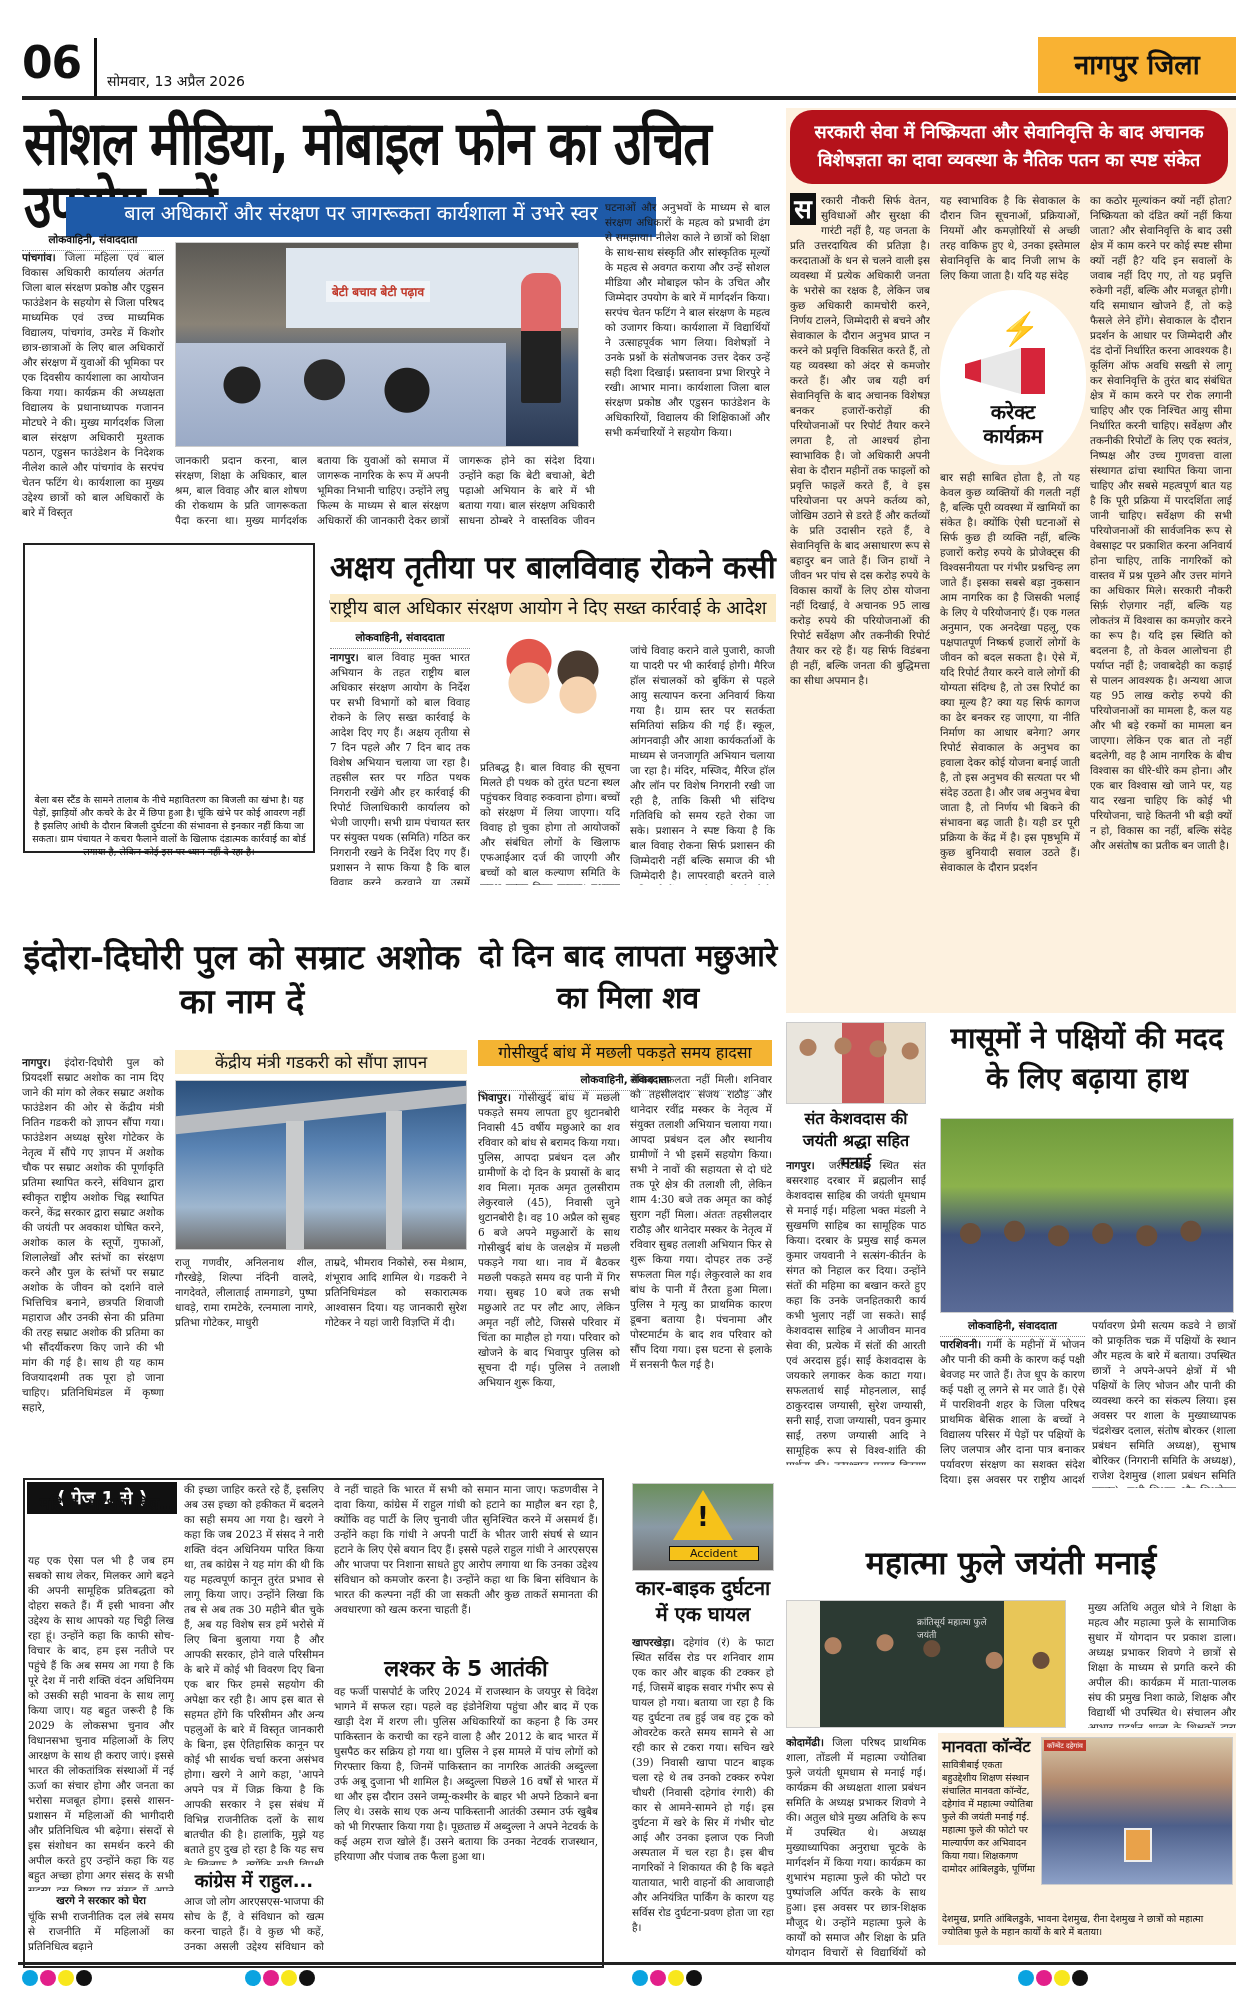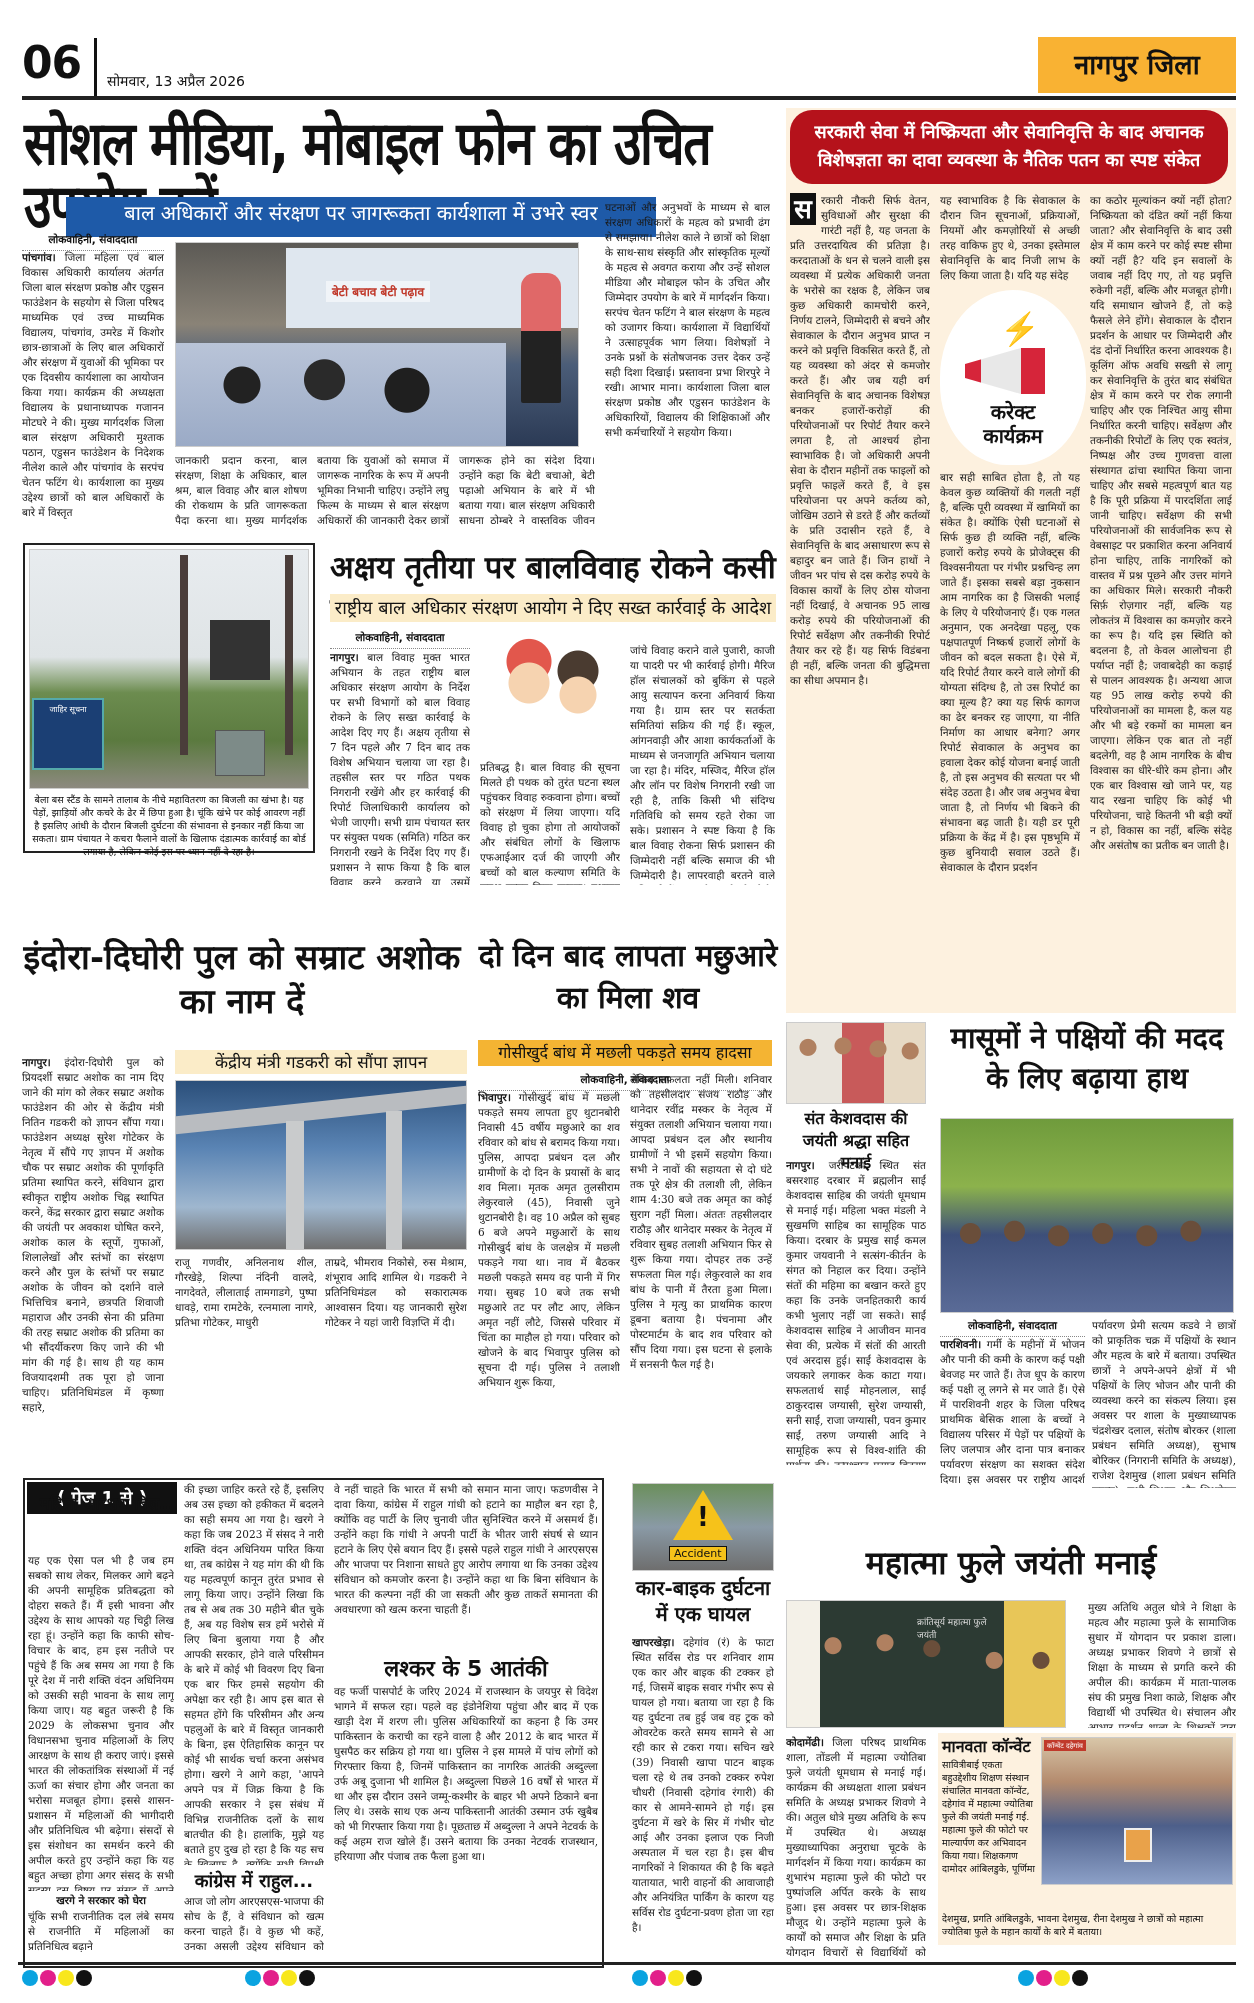--- a/index.html
+++ b/index.html
@@ -63,34 +63,25 @@
   <div class="abs" style="left:25px;top:58px;width:80px;height:46px;background:linear-gradient(90deg,#d6253a 0 20%,#e8e8e8 20% 70%,#d6253a 70%);clip-path:polygon(0 35%,70% 0,100% 0,100% 100%,70% 100%,0 65%);"></div>
   <div class="abs head" style="left:0;top:110px;width:146px;text-align:center;font-size:20px;line-height:24px;">
     <div>करेक्ट</div>
     <div>कार्यक्रम</div>
   </div>
 </div>
 <div class="abs txt" style="left:940px;top:470px;width:140px;height:538px;">बार सही साबित होता है, तो यह केवल कुछ व्यक्तियों की गलती नहीं है, बल्कि पूरी व्यवस्था में खामियों का संकेत है। क्योंकि ऐसी घटनाओं से सिर्फ कुछ ही व्यक्ति नहीं, बल्कि हजारों करोड़ रुपये के प्रोजेक्ट्स की विश्वसनीयता पर गंभीर प्रश्नचिन्ह लग जाते हैं। इसका सबसे बड़ा नुकसान आम नागरिक का है जिसकी भलाई के लिए ये परियोजनाएं हैं। एक गलत अनुमान, एक अनदेखा पहलू, एक पक्षपातपूर्ण निष्कर्ष हजारों लोगों के जीवन को बदल सकता है। ऐसे में, यदि रिपोर्ट तैयार करने वाले लोगों की योग्यता संदिग्ध है, तो उस रिपोर्ट का क्या मूल्य है? क्या यह सिर्फ कागज का ढेर बनकर रह जाएगा, या नीति निर्माण का आधार बनेगा? अगर रिपोर्ट सेवाकाल के अनुभव का हवाला देकर कोई योजना बनाई जाती है, तो इस अनुभव की सत्यता पर भी संदेह उठता है। और जब अनुभव बेचा जाता है, तो निर्णय भी बिकने की संभावना बढ़ जाती है। यही डर पूरी प्रक्रिया के केंद्र में है। इस पृष्ठभूमि में कुछ बुनियादी सवाल उठते हैं। सेवाकाल के दौरान प्रदर्शन</div>
 <div class="abs txt" style="left:1090px;top:193px;width:142px;height:815px;">का कठोर मूल्यांकन क्यों नहीं होता? निष्क्रियता को दंडित क्यों नहीं किया जाता? और सेवानिवृत्ति के बाद उसी क्षेत्र में काम करने पर कोई स्पष्ट सीमा क्यों नहीं है? यदि इन सवालों के जवाब नहीं दिए गए, तो यह प्रवृत्ति रुकेगी नहीं, बल्कि और मजबूत होगी। यदि समाधान खोजने हैं, तो कड़े फैसले लेने होंगे। सेवाकाल के दौरान प्रदर्शन के आधार पर जिम्मेदारी और दंड दोनों निर्धारित करना आवश्यक है। कूलिंग ऑफ अवधि सख्ती से लागू कर सेवानिवृत्ति के तुरंत बाद संबंधित क्षेत्र में काम करने पर रोक लगानी चाहिए और एक निश्चित आयु सीमा निर्धारित करनी चाहिए। सर्वेक्षण और तकनीकी रिपोर्टों के लिए एक स्वतंत्र, निष्पक्ष और उच्च गुणवत्ता वाला संस्थागत ढांचा स्थापित किया जाना चाहिए और सबसे महत्वपूर्ण बात यह है कि पूरी प्रक्रिया में पारदर्शिता लाई जानी चाहिए। सर्वेक्षण की सभी परियोजनाओं की सार्वजनिक रूप से वेबसाइट पर प्रकाशित करना अनिवार्य होना चाहिए, ताकि नागरिकों को वास्तव में प्रश्न पूछने और उत्तर मांगने का अधिकार मिले। सरकारी नौकरी सिर्फ़ रोज़गार नहीं, बल्कि यह लोकतंत्र में विश्वास का कमज़ोर करने का रूप है। यदि इस स्थिति को बदलना है, तो केवल आलोचना ही पर्याप्त नहीं है; जवाबदेही का कड़ाई से पालन आवश्यक है। अन्यथा आज यह 95 लाख करोड़ रुपये की परियोजनाओं का मामला है, कल यह और भी बड़े रकमों का मामला बन जाएगा। लेकिन एक बात तो नहीं बदलेगी, वह है आम नागरिक के बीच विश्वास का धीरे-धीरे कम होना। और एक बार विश्वास खो जाने पर, यह याद रखना चाहिए कि कोई भी परियोजना, चाहे कितनी भी बड़ी क्यों न हो, विकास का नहीं, बल्कि संदेह और असंतोष का प्रतीक बन जाती है।</div>
 
 <div class="abs" style="left:23px;top:543px;width:292px;height:310px;border:2px solid #222;background:#fff;">
-  <div class="abs photo" style="left:4px;top:4px;width:280px;height:240px;background:linear-gradient(180deg,#e8ecef 0%,#dfe4e6 45%,#6c8c4f 60%,#5b7a3f 80%,#8d8a80 100%);">
-    <div class="abs" style="left:150px;top:5px;width:8px;height:200px;background:#4a3d3a;"></div>
-    <div class="abs" style="left:180px;top:70px;width:60px;height:60px;background:#333;"></div>
-    <div class="abs" style="left:255px;top:5px;width:8px;height:200px;background:#4a3d3a;"></div>
-    <div class="abs" style="left:2px;top:148px;width:72px;height:72px;background:#1b3f74;border:2px solid #5aa;">
-      <div class="sans" style="color:#fff;font-size:8px;text-align:center;padding-top:3px;">जाहिर सूचना</div>
-    </div>
-    <div class="abs" style="left:185px;top:180px;width:50px;height:46px;background:#7d8b88;border:1px solid #555;"></div>
-  </div>
   <div class="abs sans" style="left:4px;top:248px;width:280px;font-size:9.5px;line-height:13px;text-align:center;">बेला बस स्टैंड के सामने तालाब के नीचे महावितरण का बिजली का खंभा है। यह पेड़ों, झाड़ियों और कचरे के ढेर में छिपा हुआ है। चूंकि खंभे पर कोई आवरण नहीं है इसलिए आंधी के दौरान बिजली दुर्घटना की संभावना से इनकार नहीं किया जा सकता। ग्राम पंचायत ने कचरा फैलाने वालों के खिलाफ दंडात्मक कार्रवाई का बोर्ड लगाया है, लेकिन कोई इस पर ध्यान नहीं दे रहा है।</div>
 </div>
 
 <div class="abs sans" style="left:330px;top:545px;width:450px;font-size:31px;font-weight:bold;">अक्षय तृतीया पर बालविवाह रोकने कसी कमर</div>
-<div class="abs sans" style="left:330px;top:594px;width:446px;height:28px;background:#fbecc8;font-size:18px;line-height:28px;text-align:center;">राष्ट्रीय बाल अधिकार संरक्षण आयोग ने दिए सख्त कार्रवाई के आदेश</div>
+<div class="abs sans" style="left:330px;top:594px;width:446px;height:28px;background:#fbecc8;font-size:18px;line-height:28px;text-align:left;">राष्ट्रीय बाल अधिकार संरक्षण आयोग ने दिए सख्त कार्रवाई के आदेश</div>
 <div class="abs byline" style="left:330px;top:630px;width:140px;">लोकवाहिनी, संवाददाता</div>
 <div class="abs txt" style="left:330px;top:650px;width:140px;height:235px;">
   <span class="lead">नागपुर।</span>
   <span>बाल विवाह मुक्त भारत अभियान के तहत राष्ट्रीय बाल अधिकार संरक्षण आयोग के निर्देश पर सभी विभागों को बाल विवाह रोकने के लिए सख्त कार्रवाई के आदेश दिए गए हैं। अक्षय तृतीया से 7 दिन पहले और 7 दिन बाद तक विशेष अभियान चलाया जा रहा है। तहसील स्तर पर गठित पथक निगरानी रखेंगे और हर कार्रवाई की रिपोर्ट जिलाधिकारी कार्यालय को भेजी जाएगी। सभी ग्राम पंचायत स्तर पर संयुक्त पथक (समिति) गठित कर निगरानी रखने के निर्देश दिए गए हैं। प्रशासन ने साफ किया है कि बाल विवाह करने, करवाने या उसमें शामिल होने वाले व्यक्ति को सजा दिलाने के लिए वह</span>
 </div>
 <div class="abs" style="left:480px;top:635px;width:140px;height:120px;background:radial-gradient(circle at 35% 40%,#f6d3b0 20px,transparent 21px),radial-gradient(circle at 35% 22%,#e2574c 22px,transparent 23px),radial-gradient(circle at 70% 50%,#f6d3b0 18px,transparent 19px),radial-gradient(circle at 70% 30%,#4a3b30 20px,transparent 21px),#fff;"></div>
 <div class="abs txt" style="left:480px;top:760px;width:140px;height:125px;">प्रतिबद्ध है। बाल विवाह की सूचना मिलते ही पथक को तुरंत घटना स्थल पहुंचकर विवाह रुकवाना होगा। बच्चों को संरक्षण में लिया जाएगा। यदि विवाह हो चुका होगा तो आयोजकों और संबंधित लोगों के खिलाफ एफआईआर दर्ज की जाएगी और बच्चों को बाल कल्याण समिति के समक्ष प्रस्तुत किया जाएगा। प्रशासन ने निर्देश दिए हैं कि बिना आयु प्रमाण</div>
 <div class="abs txt" style="left:630px;top:643px;width:145px;height:242px;">जांचे विवाह कराने वाले पुजारी, काजी या पादरी पर भी कार्रवाई होगी। मैरिज हॉल संचालकों को बुकिंग से पहले आयु सत्यापन करना अनिवार्य किया गया है। ग्राम स्तर पर सतर्कता समितियां सक्रिय की गई हैं। स्कूल, आंगनवाड़ी और आशा कार्यकर्ताओं के माध्यम से जनजागृति अभियान चलाया जा रहा है। मंदिर, मस्जिद, मैरिज हॉल और लॉन पर विशेष निगरानी रखी जा रही है, ताकि किसी भी संदिग्ध गतिविधि को समय रहते रोका जा सके। प्रशासन ने स्पष्ट किया है कि बाल विवाह रोकना सिर्फ प्रशासन की जिम्मेदारी नहीं बल्कि समाज की भी जिम्मेदारी है। लापरवाही बरतने वाले अधिकारियों पर भी कार्रवाई होगी। नागरिकों से अपील है कि ऐसी किसी भी जानकारी पर तुरंत 1098 या पुलिस को सूचना दें।</div>
 
 <div class="abs sans" style="left:22px;top:935px;width:440px;font-size:34px;font-weight:bold;line-height:44px;text-align:center;">इंदोरा-दिघोरी पुल को सम्राट अशोक का नाम दें</div>
@@ -148,21 +139,21 @@
 <div class="abs sans" style="left:184px;top:1868px;width:140px;font-size:18px;font-weight:bold;text-align:center;">कांग्रेस में राहुल...</div>
 <div class="abs txt" style="left:184px;top:1894px;width:140px;height:60px;">आज जो लोग आरएसएस-भाजपा की सोच के हैं, वे संविधान को खत्म करना चाहते हैं। वे कुछ भी कहें, उनका असली उद्देश्य संविधान को मिटाना है क्योंकि</div>
 
 <div class="abs txt" style="left:334px;top:1482px;width:264px;height:160px;">वे नहीं चाहते कि भारत में सभी को समान माना जाए। फडणवीस ने दावा किया, कांग्रेस में राहुल गांधी को हटाने का माहौल बन रहा है, क्योंकि वह पार्टी के लिए चुनावी जीत सुनिश्चित करने में असमर्थ हैं। उन्होंने कहा कि गांधी ने अपनी पार्टी के भीतर जारी संघर्ष से ध्यान हटाने के लिए ऐसे बयान दिए हैं। इससे पहले राहुल गांधी ने आरएसएस और भाजपा पर निशाना साधते हुए आरोप लगाया था कि उनका उद्देश्य संविधान को कमजोर करना है। उन्होंने कहा था कि बिना संविधान के भारत की कल्पना नहीं की जा सकती और कुछ ताकतें समानता की अवधारणा को खत्म करना चाहती हैं।</div>
 <div class="abs sans" style="left:334px;top:1652px;width:264px;font-size:22px;font-weight:bold;text-align:center;">लश्कर के 5 आतंकी</div>
 <div class="abs txt" style="left:334px;top:1684px;width:264px;height:270px;">वह फर्जी पासपोर्ट के जरिए 2024 में राजस्थान के जयपुर से विदेश भागने में सफल रहा। पहले वह इंडोनेशिया पहुंचा और बाद में एक खाड़ी देश में शरण ली। पुलिस अधिकारियों का कहना है कि उमर पाकिस्तान के कराची का रहने वाला है और 2012 के बाद भारत में घुसपैठ कर सक्रिय हो गया था। पुलिस ने इस मामले में पांच लोगों को गिरफ्तार किया है, जिनमें पाकिस्तान का नागरिक आतंकी अब्दुल्ला उर्फ अबू दुजाना भी शामिल है। अब्दुल्ला पिछले 16 वर्षों से भारत में था और इस दौरान उसने जम्मू-कश्मीर के बाहर भी अपने ठिकाने बना लिए थे। उसके साथ एक अन्य पाकिस्तानी आतंकी उस्मान उर्फ खुबैब को भी गिरफ्तार किया गया है। पूछताछ में अब्दुल्ला ने अपने नेटवर्क के कई अहम राज खोले हैं। उसने बताया कि उनका नेटवर्क राजस्थान, हरियाणा और पंजाब तक फैला हुआ था।</div>
 
 <div class="abs photo" style="left:632px;top:1483px;width:142px;height:88px;background:linear-gradient(180deg,#6b8f5c 0%,#8a9aa6 50%,#6e6e6e 100%);">
   <div class="abs" style="left:40px;top:6px;width:0;height:0;border-left:30px solid transparent;border-right:30px solid transparent;border-bottom:50px solid #f6c21a;"></div>
   <div class="abs sans bold" style="left:64px;top:18px;font-size:26px;color:#111;">!</div>
-  <div class="abs sans" style="left:36px;top:62px;background:#f6c21a;border:1px solid #111;font-size:11px;padding:0 4px;">Accident</div>
+  <div class="abs sans" style="left:36px;top:62px;background:#f6c21a;border:1px solid #111;font-size:11px;padding:0 20px;">Accident</div>
 </div>
 <div class="abs sans" style="left:630px;top:1575px;width:146px;font-size:20px;font-weight:bold;line-height:26px;text-align:center;">कार-बाइक दुर्घटना में एक घायल</div>
 <div class="abs txt" style="left:632px;top:1635px;width:142px;height:325px;">
   <span class="lead">खापरखेड़ा।</span>
   <span>दहेगांव (रं) के फाटा स्थित सर्विस रोड पर शनिवार शाम एक कार और बाइक की टक्कर हो गई, जिसमें बाइक सवार गंभीर रूप से घायल हो गया। बताया जा रहा है कि यह दुर्घटना तब हुई जब वह ट्रक को ओवरटेक करते समय सामने से आ रही कार से टकरा गया। सचिन खरे (39) निवासी खापा पाटन बाइक चला रहे थे तब उनको टक्कर रुपेश चौधरी (निवासी दहेगांव रंगारी) की कार से आमने-सामने हो गई। इस दुर्घटना में खरे के सिर में गंभीर चोट आई और उनका इलाज एक निजी अस्पताल में चल रहा है। इस बीच नागरिकों ने शिकायत की है कि बढ़ते यातायात, भारी वाहनों की आवाजाही और अनियंत्रित पार्किंग के कारण यह सर्विस रोड दुर्घटना-प्रवण होता जा रहा है।</span>
 </div>
 
 <div class="abs sans" style="left:786px;top:1540px;width:450px;font-size:32px;font-weight:bold;text-align:center;">महात्मा फुले जयंती मनाई</div>
 <div class="abs photo" style="left:786px;top:1600px;width:280px;height:128px;background:linear-gradient(90deg,#f4f1e8 0 12%,#2c3a33 12% 78%,#e8c658 78%);">
   <div class="abs" style="left:130px;top:14px;width:90px;font-family:'DejaVu Serif',serif;font-size:9px;color:#ddd;">क्रांतिसूर्य महात्मा फुले जयंती</div>

